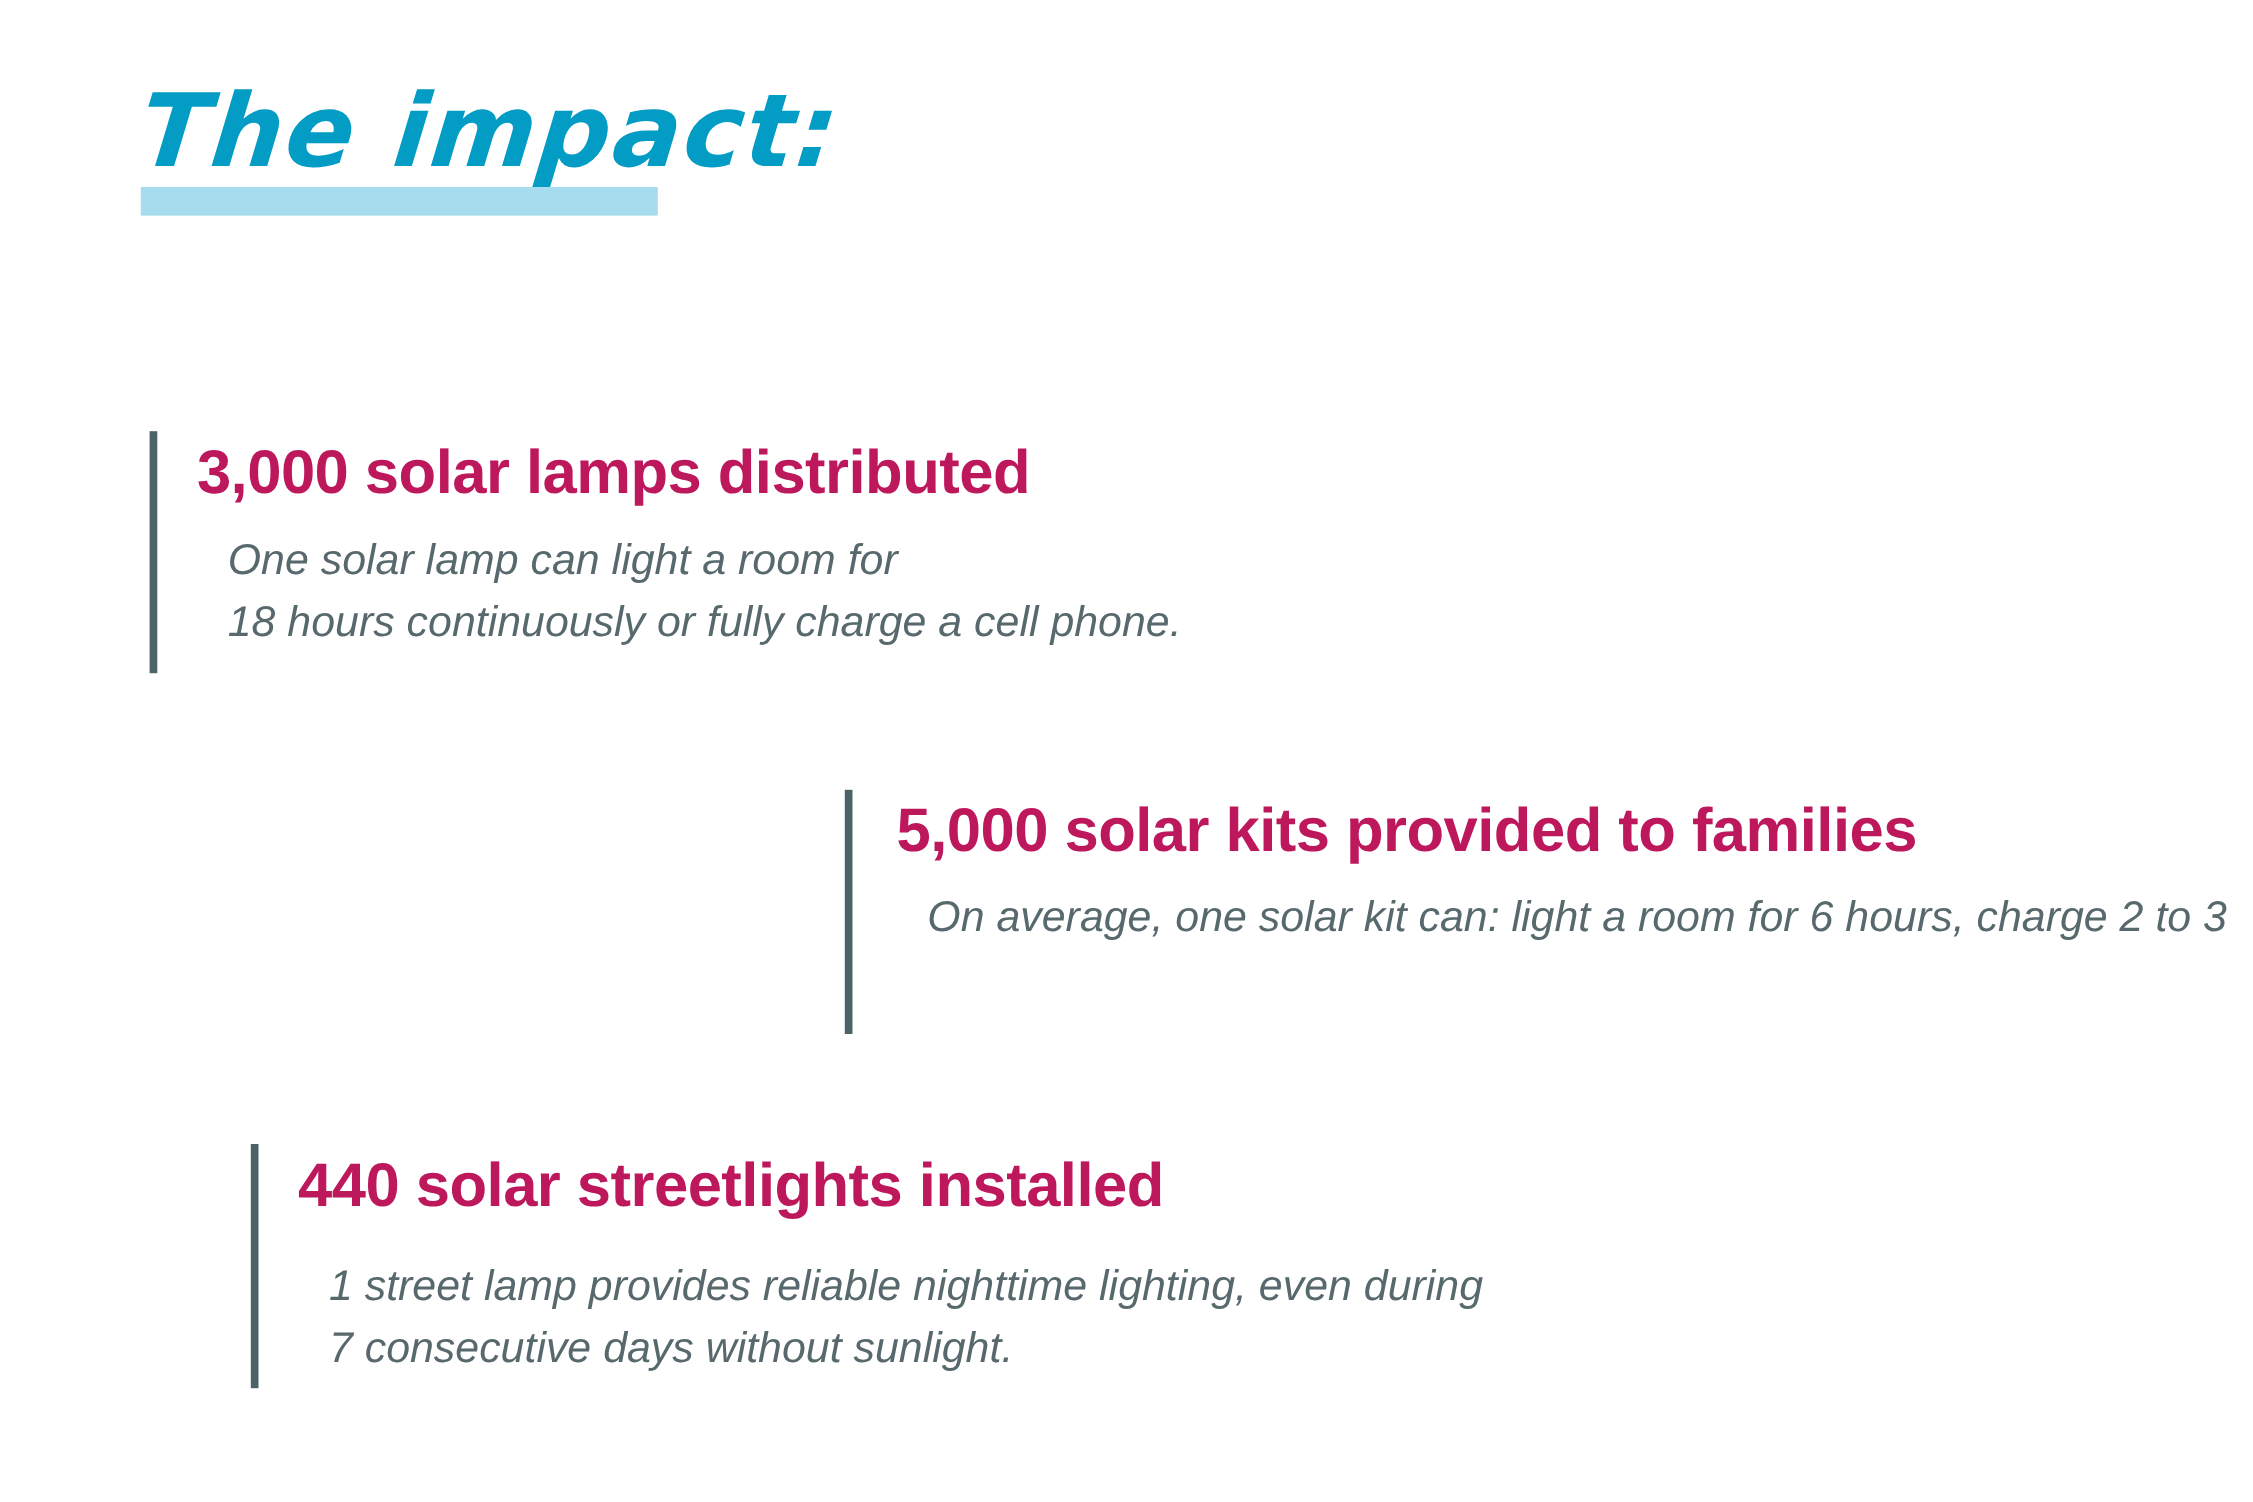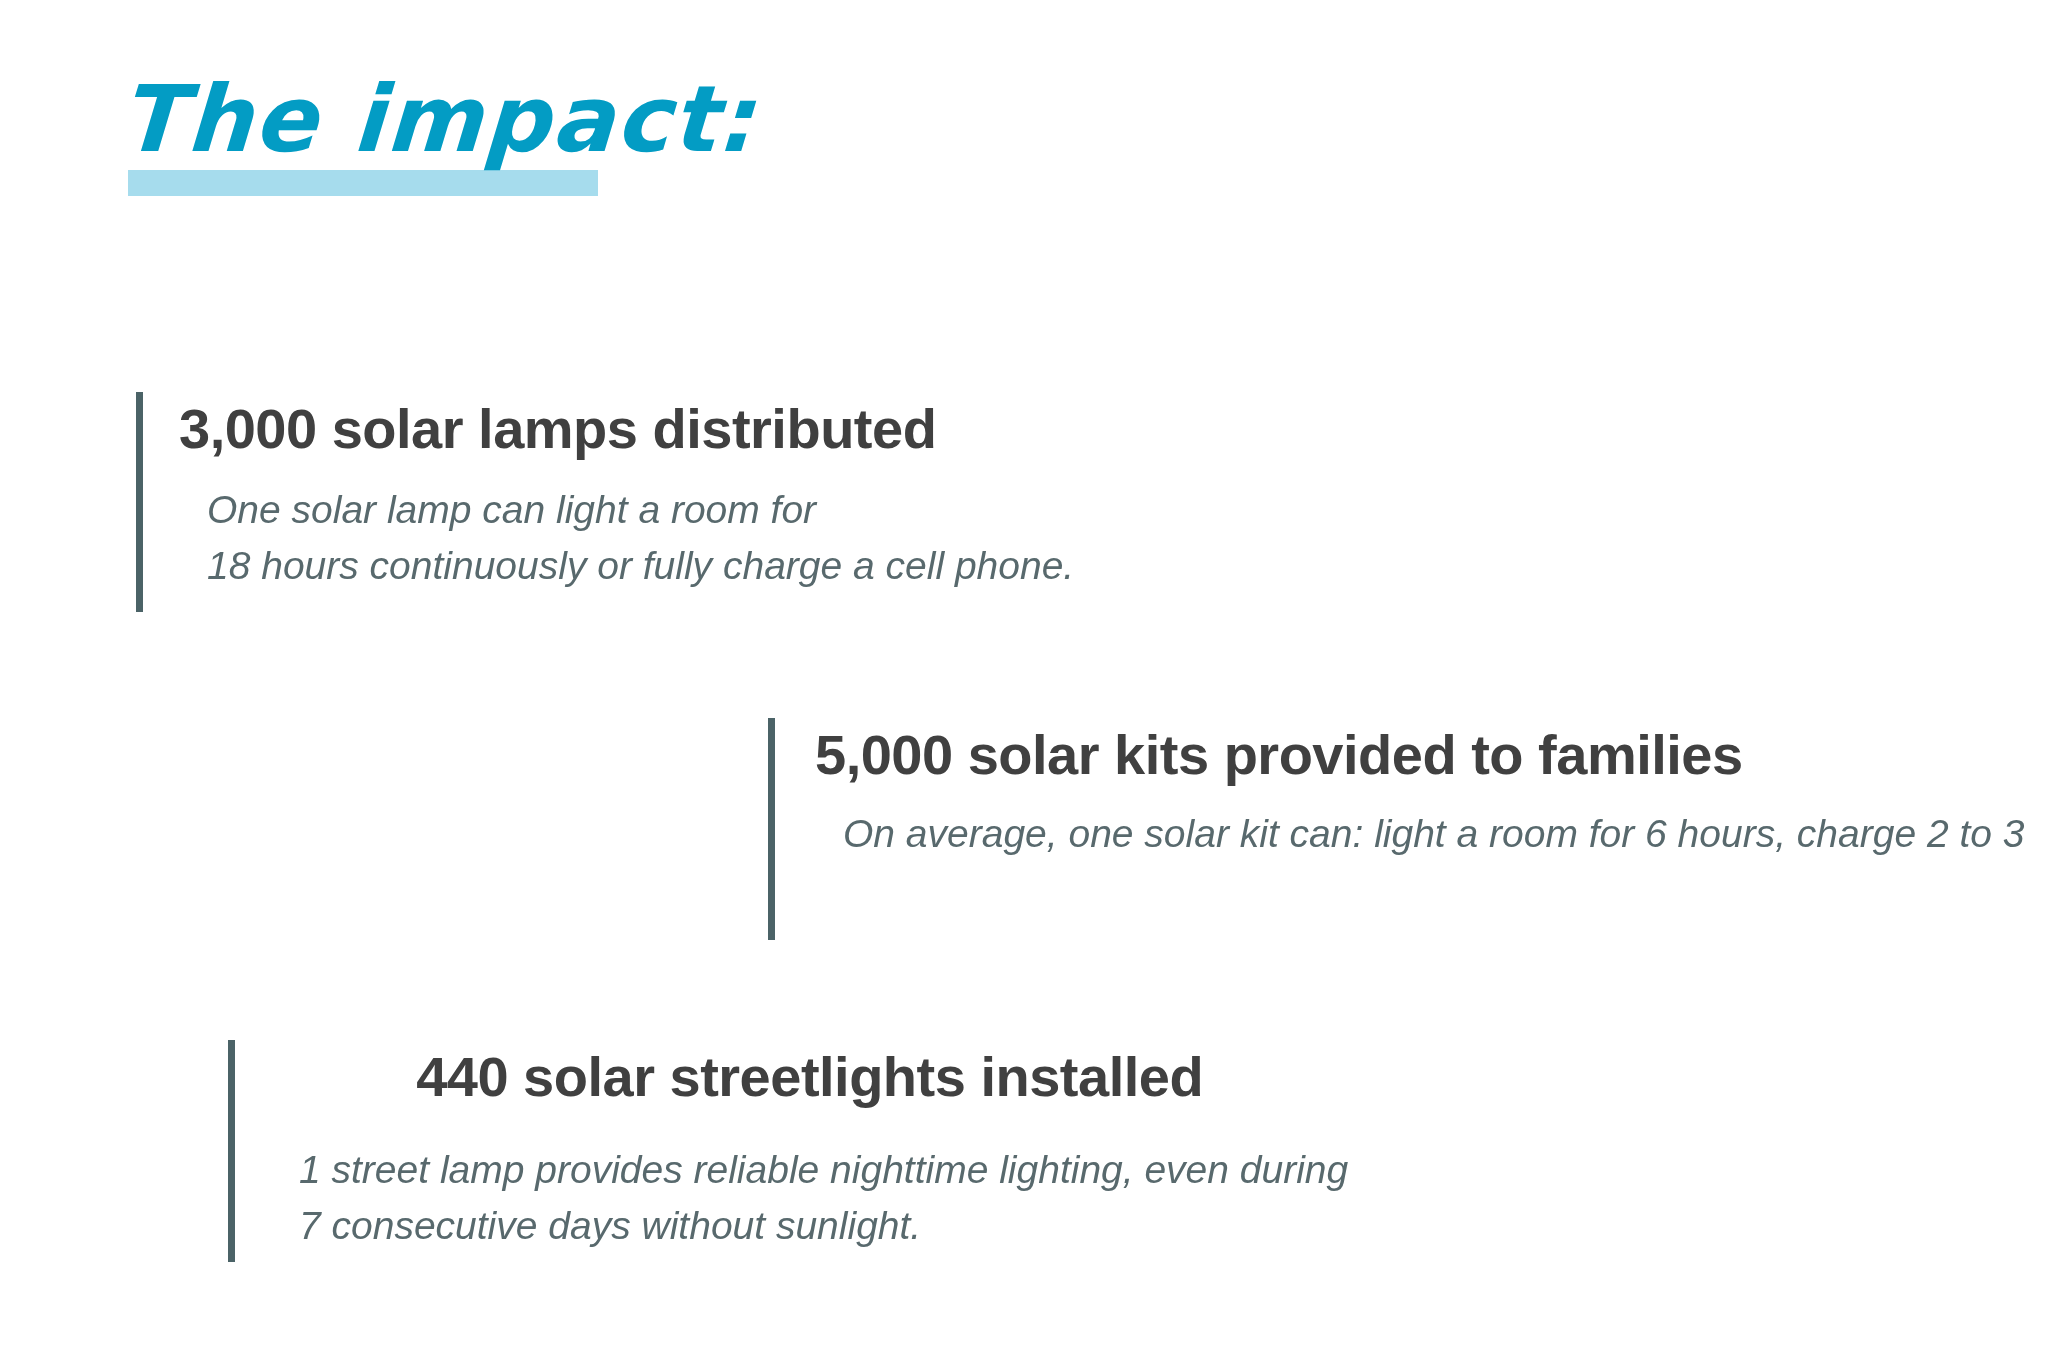--- a/index.html
+++ b/index.html
@@ -62,21 +62,21 @@
   .stat-body {
     display: flex;
     flex-direction: column;
     justify-content: flex-start;
   }
   .stat-heading {
     font-family: "Liberation Sans Narrow", "Liberation Sans", sans-serif;
     font-weight: 700;
     font-size: 56px;
     line-height: 62px;
-    color: #404040;
+    color: #be185d;
     letter-spacing: -0.5px;
     white-space: nowrap;
   }
   .stat-desc {
     font-family: "Liberation Sans Narrow", "Liberation Sans", sans-serif;
     font-style: italic;
     font-weight: 400;
     font-size: 39px;
     line-height: 56px;
     color: #58696d;
@@ -88,21 +88,21 @@
   #stat-block-1 .stat-body { padding-left: 36px; }
   #stat-block-1 .stat-heading { margin-top: 6px; }
   #stat-block-1 .stat-desc    { margin-top: 22px; padding-left: 28px; }
 
   #stat-block-2 { left: 768px; top: 718px; height: 222px; }
   #stat-block-2 .stat-body { padding-left: 40px; }
   #stat-block-2 .stat-heading { margin-top: 6px; }
   #stat-block-2 .stat-desc    { margin-top: 20px; padding-left: 28px; }
 
   #stat-block-3 { left: 228px; top: 1040px; height: 222px; }
-  #stat-block-3 .stat-body { padding-left: 36px; align-items: center; }
+  #stat-block-3 .stat-body { padding-left: 36px; }
   #stat-block-3 .stat-heading { margin-top: 6px; }
   #stat-block-3 .stat-desc    { margin-top: 34px; padding-left: 28px; }
 
   .desc-line { display: block; }
 </style>
 </head>
 <body>
 
 <div id="title-area">
   <div id="title-underline"></div>

